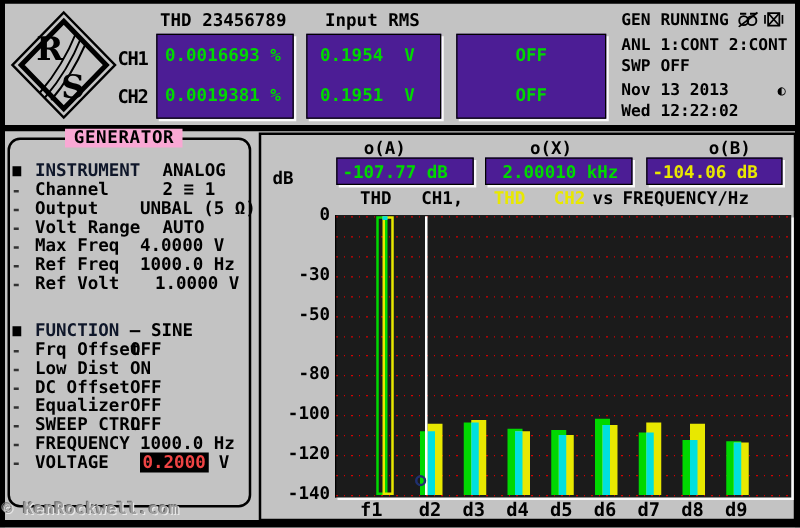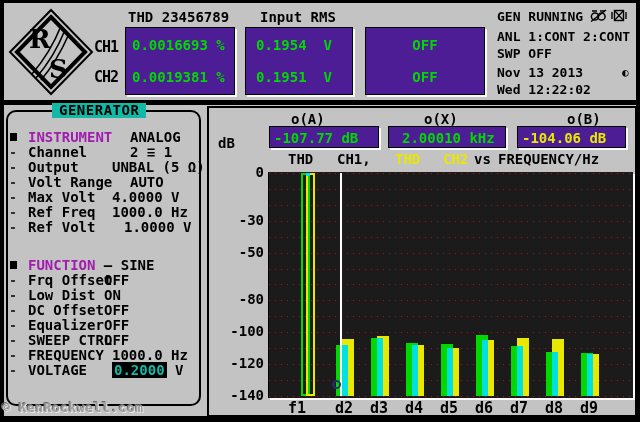--- a/index.html
+++ b/index.html
@@ -10,40 +10,40 @@
   }
   .abs{position:absolute;}
   .frame{position:absolute;background:#000;}
   .lcd{
     position:absolute;background:#4c1d95;border:1px solid #000;
     box-shadow:2px 2px 0 #fafafa;box-sizing:border-box;
   }
   .lcd .val{position:absolute;left:6px;white-space:pre;font-size:14px;line-height:16px;}
   .green{color:#00d800;}
   .yellow{color:#e8e800;}
-  .blue{color:#a21caf;}
+  .blue{color:#0f172a;}
   .hdr-txt{font-size:14px;line-height:15px;white-space:pre;}
   .stat-txt{font-size:13px;line-height:15px;white-space:pre;}
   .chlabel{font-size:15px;letter-spacing:-1px;}
   .sep{position:absolute;left:0;width:640px;background:#000;}
   
   .gen-panel{
     position:absolute;left:6px;top:110px;width:195px;height:296px;
     border:2px solid #000;border-radius:10px;box-sizing:border-box;background:transparent;
   }
   .gen-legend{
-    position:absolute;left:52px;top:103px;padding:0 7px;background:#14b8a6;
+    position:absolute;left:52px;top:103px;padding:0 7px;background:#f9a8d4;
     font-size:14px;line-height:15px;letter-spacing:0.5px;
   }
   .gen-row{position:absolute;left:8px;height:15px;font-size:14px;line-height:15px;white-space:pre;}
   .gen-row .bullet-square{position:absolute;left:2px;top:3px;width:7px;height:8px;background:#000;}
   .gen-row .bullet-dash{position:absolute;left:3px;top:7px;width:4px;height:2px;background:#333;}
   .gen-row .lbl{position:absolute;left:20px;}
   .gen-row .value{position:absolute;white-space:pre;}
-  .inv{background:#000;color:#14b8a6;padding:0 2px;}
+  .inv{background:#000;color:#ef4444;padding:0 2px;}
   
   .anl-panel{
     position:absolute;left:207px;top:106px;width:430px;height:311px;
     border:2px solid #000;box-sizing:border-box;
   }
   .plot{
     position:absolute;left:268px;top:172px;width:364px;height:226px;
     background:#1b1b1b;box-shadow:2px 2px 0 #fafafa;border-left:1px solid #000;
   }
   .gridline{
@@ -193,21 +193,21 @@
       <div style="position: absolute; left: 71px; top: 1px; width: 2px; height: 223px; background: rgb(255, 255, 255); z-index: 3;"></div>
       <div style="position: absolute; left: 63px; top: 208px; width: 9px; height: 9px; border: 2px solid rgb(32, 48, 112); border-radius: 50%; box-sizing: border-box; z-index: 3;"></div>
     </div>
   <div id="ylabels"></div>
   <div id="xlabels"></div>
 
 <div class="gen-row" style="position: absolute; left: 8px; top: 130px; width: 190px; height: 15px;"><span class="bullet-square"></span><span class="lbl blue">INSTRUMENT</span><span class="value" style="left: 122px;">ANALOG</span></div>
     <div class="gen-row" style="position: absolute; left: 8px; top: 145px; width: 190px; height: 15px;"><span class="bullet-dash"></span><span class="lbl">Channel</span><span class="value" style="left: 122px;">2 ≡ 1</span></div>
     <div class="gen-row" style="position: absolute; left: 8px; top: 160px; width: 190px; height: 15px;"><span class="bullet-dash"></span><span class="lbl">Output</span><span class="value" style="left: 104px;">UNBAL (5 Ω)</span></div>
     <div class="gen-row" style="position: absolute; left: 8px; top: 175px; width: 190px; height: 15px;"><span class="bullet-dash"></span><span class="lbl">Volt Range</span><span class="value" style="left: 122px;">AUTO</span></div>
-    <div class="gen-row" style="position: absolute; left: 8px; top: 190px; width: 190px; height: 15px;"><span class="bullet-dash"></span><span class="lbl">Max Volt</span><span class="value" style="left: 104px;">4.0000 V</span></div>
+    <div class="gen-row" style="position: absolute; left: 8px; top: 190px; width: 190px; height: 15px;"><span class="bullet-dash"></span><span class="lbl">Max Freq</span><span class="value" style="left: 104px;">4.0000 V</span></div>
     <div class="gen-row" style="position: absolute; left: 8px; top: 205px; width: 190px; height: 15px;"><span class="bullet-dash"></span><span class="lbl">Ref Freq</span><span class="value" style="left: 104px;">1000.0 Hz</span></div>
     <div class="gen-row" style="position: absolute; left: 8px; top: 220px; width: 190px; height: 15px;"><span class="bullet-dash"></span><span class="lbl">Ref Volt</span><span class="value" style="left: 116px;">1.0000 V</span></div>
     <div class="gen-row" style="position: absolute; left: 8px; top: 258px; width: 190px; height: 15px;"><span class="bullet-square"></span><span class="lbl blue">FUNCTION</span><span class="value" style="left: 87.44px;"> — SINE</span></div>
     <div class="gen-row" style="position: absolute; left: 8px; top: 273px; width: 190px; height: 15px;"><span class="bullet-dash"></span><span class="lbl">Frq Offset</span><span class="value" style="left: 96px;">OFF</span></div>
     <div class="gen-row" style="position: absolute; left: 8px; top: 288px; width: 152px; height: 15px;"><span class="bullet-dash"></span><span class="lbl">Low Dist</span><span class="value" style="left: 96px;">ON</span></div>
     <div class="gen-row" style="position: absolute; left: 8px; top: 303px; width: 190px; height: 15px;"><span class="bullet-dash"></span><span class="lbl">DC Offset</span><span class="value" style="left: 96px;">OFF</span></div>
     <div class="gen-row" style="position: absolute; left: 8px; top: 318px; width: 190px; height: 15px;"><span class="bullet-dash"></span><span class="lbl">Equalizer</span><span class="value" style="left: 96px;">OFF</span></div>
     <div class="gen-row" style="position: absolute; left: 8px; top: 333px; width: 190px; height: 15px;"><span class="bullet-dash"></span><span class="lbl">SWEEP CTRL</span><span class="value" style="left: 96px;">OFF</span></div>
     <div class="gen-row" style="position: absolute; left: 8px; top: 348px; width: 190px; height: 15px;"><span class="bullet-dash"></span><span class="lbl">FREQUENCY</span><span class="value" style="left: 104px;">1000.0 Hz</span></div>
     <div class="gen-row" style="position: absolute; left: 8px; top: 363px; width: 190px; height: 15px;"><span class="bullet-dash"></span><span class="lbl">VOLTAGE</span><span class="value" style="left: 104px;"><span class="inv">0.2000</span> V</span></div>

